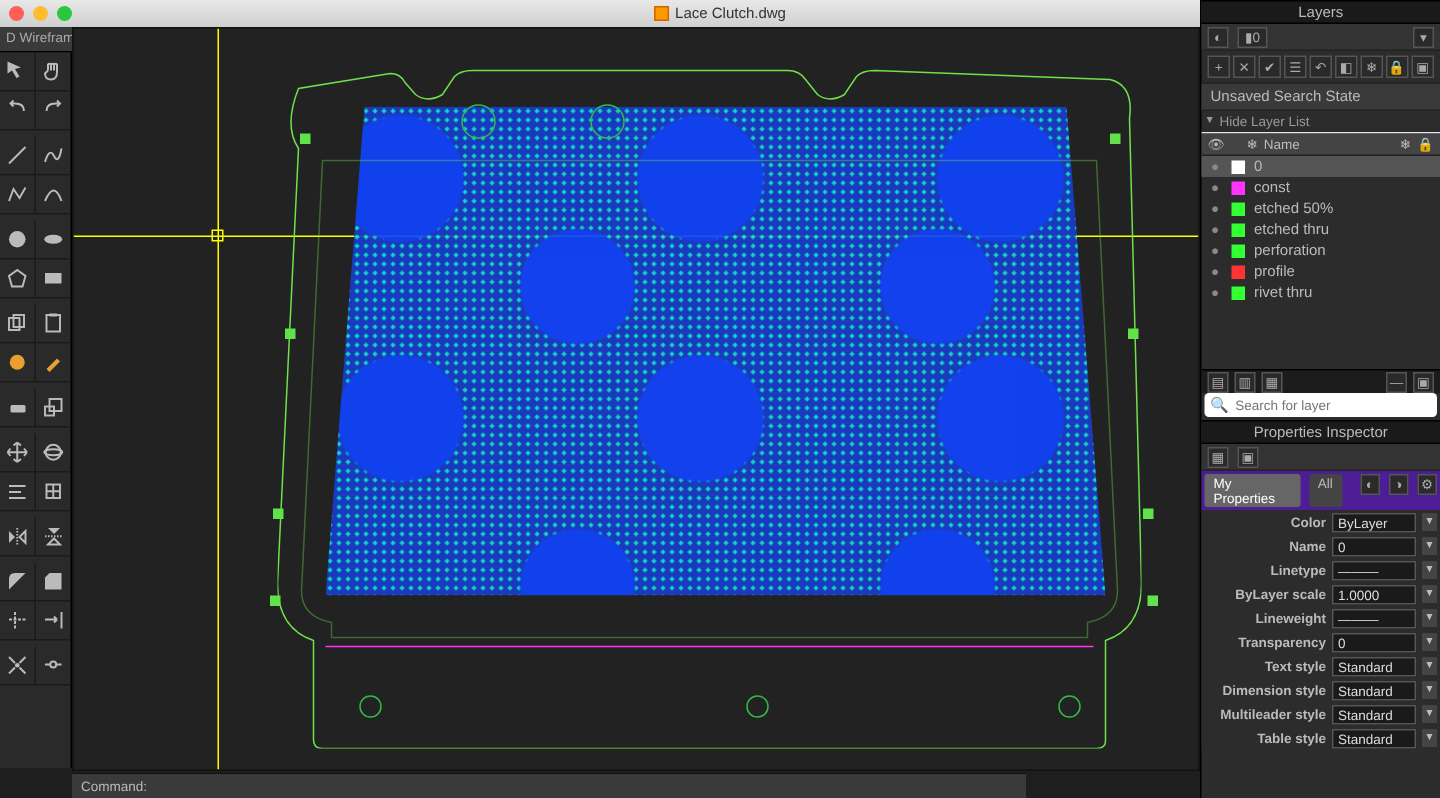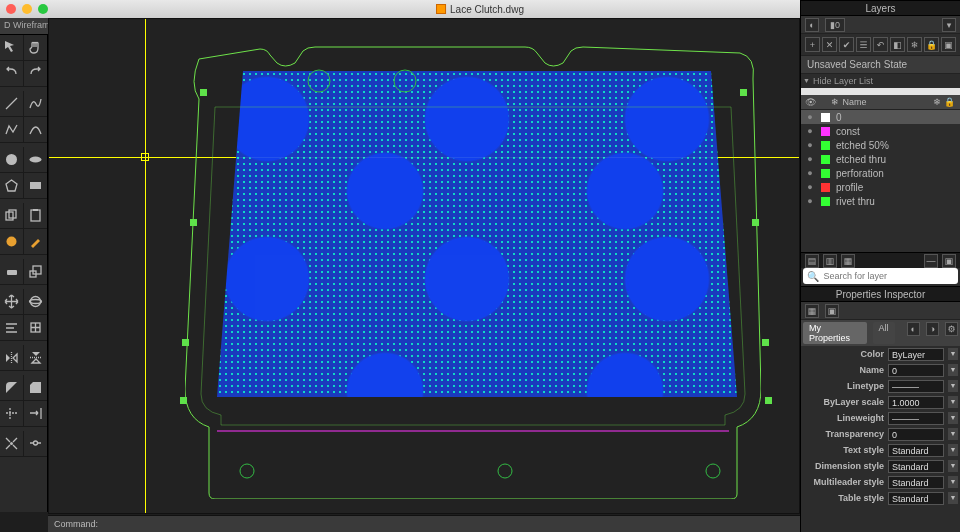--- a/index.html
+++ b/index.html
@@ -49,42 +49,42 @@
 .sigbox { border:1px solid #22ddcc; border-radius:2px; position:absolute; left:188px; top:432px; width:188px; height:15px; color:#22ddcc; font-size:8px; letter-spacing:4px; text-align:center; line-height:15px; }
 
 
 .right { position:absolute; right:0; top:0; width:160px; bottom:0; background:#2c2c2c; border-left:1px solid #000; font-size:10px; color:#bbb; }
 .panel-title { background:#1a1a1a; text-align:center; height:16px; line-height:16px; font-size:10px; border-top:1px solid #000; border-bottom:1px solid #000; }
 .ctrlrow { height:18px; display:flex; align-items:center; padding:0 4px; gap:6px; background:#333; border-bottom:1px solid #222; }
 .ibtn { width:14px; height:14px; border:1px solid #555; background:#2a2a2a; display:flex; align-items:center; justify-content:center; font-size:9px; color:#aaa; }
 .iconrow { display:flex; gap:2px; padding:3px 4px; border-bottom:1px solid #222; }
 .iconrow .ibtn { width:15px; height:15px; }
 .state { background:#3a3a3a; padding:3px 6px; font-size:10px; border-bottom:1px solid #222; }
-.hidelist { padding:2px 4px 2px 12px; font-size:9px; color:#999; border-bottom:7px solid #e5e5e5; position:relative; }
+.hidelist { padding:2px 4px 2px 12px; font-size:9px; color:#999; border-bottom:1px solid #e5e5e5; position:relative; }
 .hidelist:before { content:"▼"; font-size:7px; position:absolute; left:2px; top:3px; }
 .lhdr { background:#444; padding:2px 4px 2px 30px; font-size:9px; display:flex; gap:4px; border-bottom:1px solid #222; position:relative; }
 .lhdr .heye { position:absolute; left:4px; top:2px; }
 .layer { display:flex; align-items:center; height:14px; padding:0 4px; gap:6px; }
 .layer.sel { background:#555; }
 .vis { width:10px; text-align:center; font-size:9px; color:#888; }
 .sw { width:9px; height:9px; }
 .bottombar { position:absolute; bottom:0; left:0; right:0; height:16px; background:#1c1c1c; border-top:1px solid #000; display:flex; gap:4px; padding:0 4px; align-items:center; }
 .search { display:flex; align-items:center; background:#fff; height:16px; gap:4px; padding:0 4px; margin:0 2px 2px 2px; border-radius:3px; }
 .search input { border:none; background:transparent; font-size:9px; flex:1; outline:none; color:#333; }
 .props { background:#2c2c2c; }
-.proptabs { display:flex; gap:6px; background:#404040; padding:2px; font-size:9px; }
+.proptabs { display:flex; gap:6px; background:#4c1d95; padding:2px; font-size:9px; }
 .ptab { padding:1px 6px; background:#444; border-radius:2px; }
 .ptab.a { background:#666; color:#fff; }
 .prow { display:flex; height:16px; align-items:center; justify-content:flex-end; padding:0 2px; gap:4px; font-size:9px; }
 .prow .lab { flex:0 0 78px; text-align:right; color:#bbb;font-weight:bold; }
 .prow .val { width:56px; height:13px; background:#1a1a1a; border:1px solid #555; padding:0 3px; line-height:12px; color:#ddd; }
 .prow .arrow { width:10px; height:12px; background:#444; text-align:center; line-height:12px; font-size:7px; }
 
 
-.cmd { position:absolute; left:48px; bottom:0; width:752px; height:17px; background:#3a3a3a; color:#bbb; font-size:9px; padding:3px 6px; border-top:1px solid #111; }
+.cmd { position:absolute; left:48px; bottom:0; width:636px; height:17px; background:#3a3a3a; color:#bbb; font-size:9px; padding:3px 6px; border-top:1px solid #111; }
 </style>
 </head>
 <body>
 
 <div class="titlebar">
   <div class="traffic">
     <div class="dot r"></div>
     <div class="dot y"></div>
     <div class="dot g"></div>
   </div>

